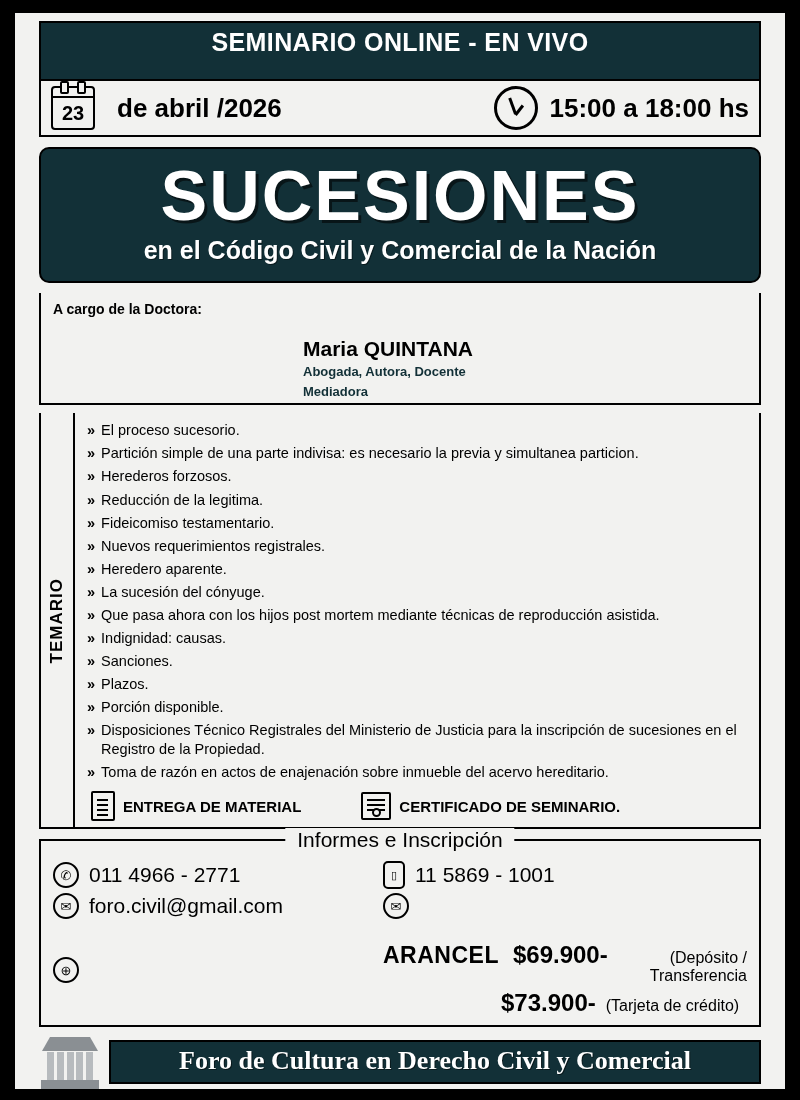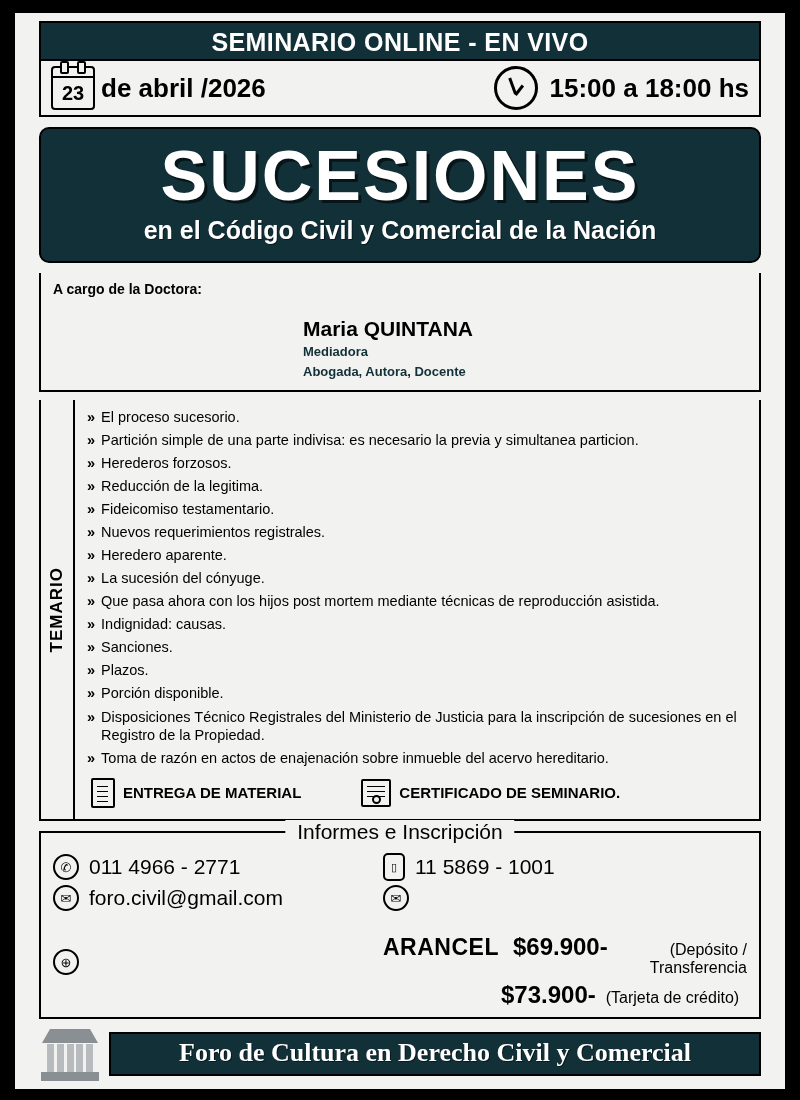--- a/index.html
+++ b/index.html
@@ -24,33 +24,33 @@
 
   
   .banner {
     background: #123037;
     color: #ffffff;
     border: 2px solid #000;
     text-align: center;
     font-size: 25px;
     font-weight: bold;
     letter-spacing: .4px;
-    padding: 5px 0 2px 0;
+    padding: 5px 0 22px 0;
     margin: 0 14px;
   }
   .datebar {
     display: flex; align-items: center;
     border: 2px solid #000;
     border-top: none;
     margin: 0 14px;
     background: #f2f2f0;
     padding: 6px 10px;
     height: 56px;
   }
-  .date-left { display: flex; align-items: center; gap: 6px; flex: 1; }
+  .date-left { display: flex; align-items: center; gap: 22px; flex: 1; }
   .date-right { display: flex; align-items: center; gap: 12px; text-align: center; }
   .cal {
     width: 44px; height: 44px; position: relative;
     border: 2.5px solid #000; border-radius: 4px;
     background: #f2f2f0;
     display: flex; align-items: flex-end; justify-content: center;
   }
   .cal:before, .cal:after {
     content: ""; position: absolute; top: -7px; width: 5px; height: 9px;
     background: #f2f2f0; border: 2.5px solid #000; border-radius: 2px;
@@ -247,22 +247,22 @@
 
     <div class="title-box">
       <div class="title-main">SUCESIONES</div>
       <div class="title-sub">en el Código Civil y Comercial de la Nación</div>
     </div>
 
     <div class="speaker-box">
       <div class="speaker-label">A cargo de la Doctora:</div>
       <div class="speaker-center">
         <div class="speaker-name">Maria QUINTANA</div>
+        <div class="speaker-role">Abogada, Autora, Docente</div>
         <div class="speaker-role">Mediadora</div>
-        <div class="speaker-role">Abogada, Autora, Docente</div>
       </div>
     </div>
 
     <div class="temario-wrap">
       <div class="temario-label">
         <span>TEMARIO</span>
       </div>
       <div class="temario-body">
 
         <div class="t-item">

